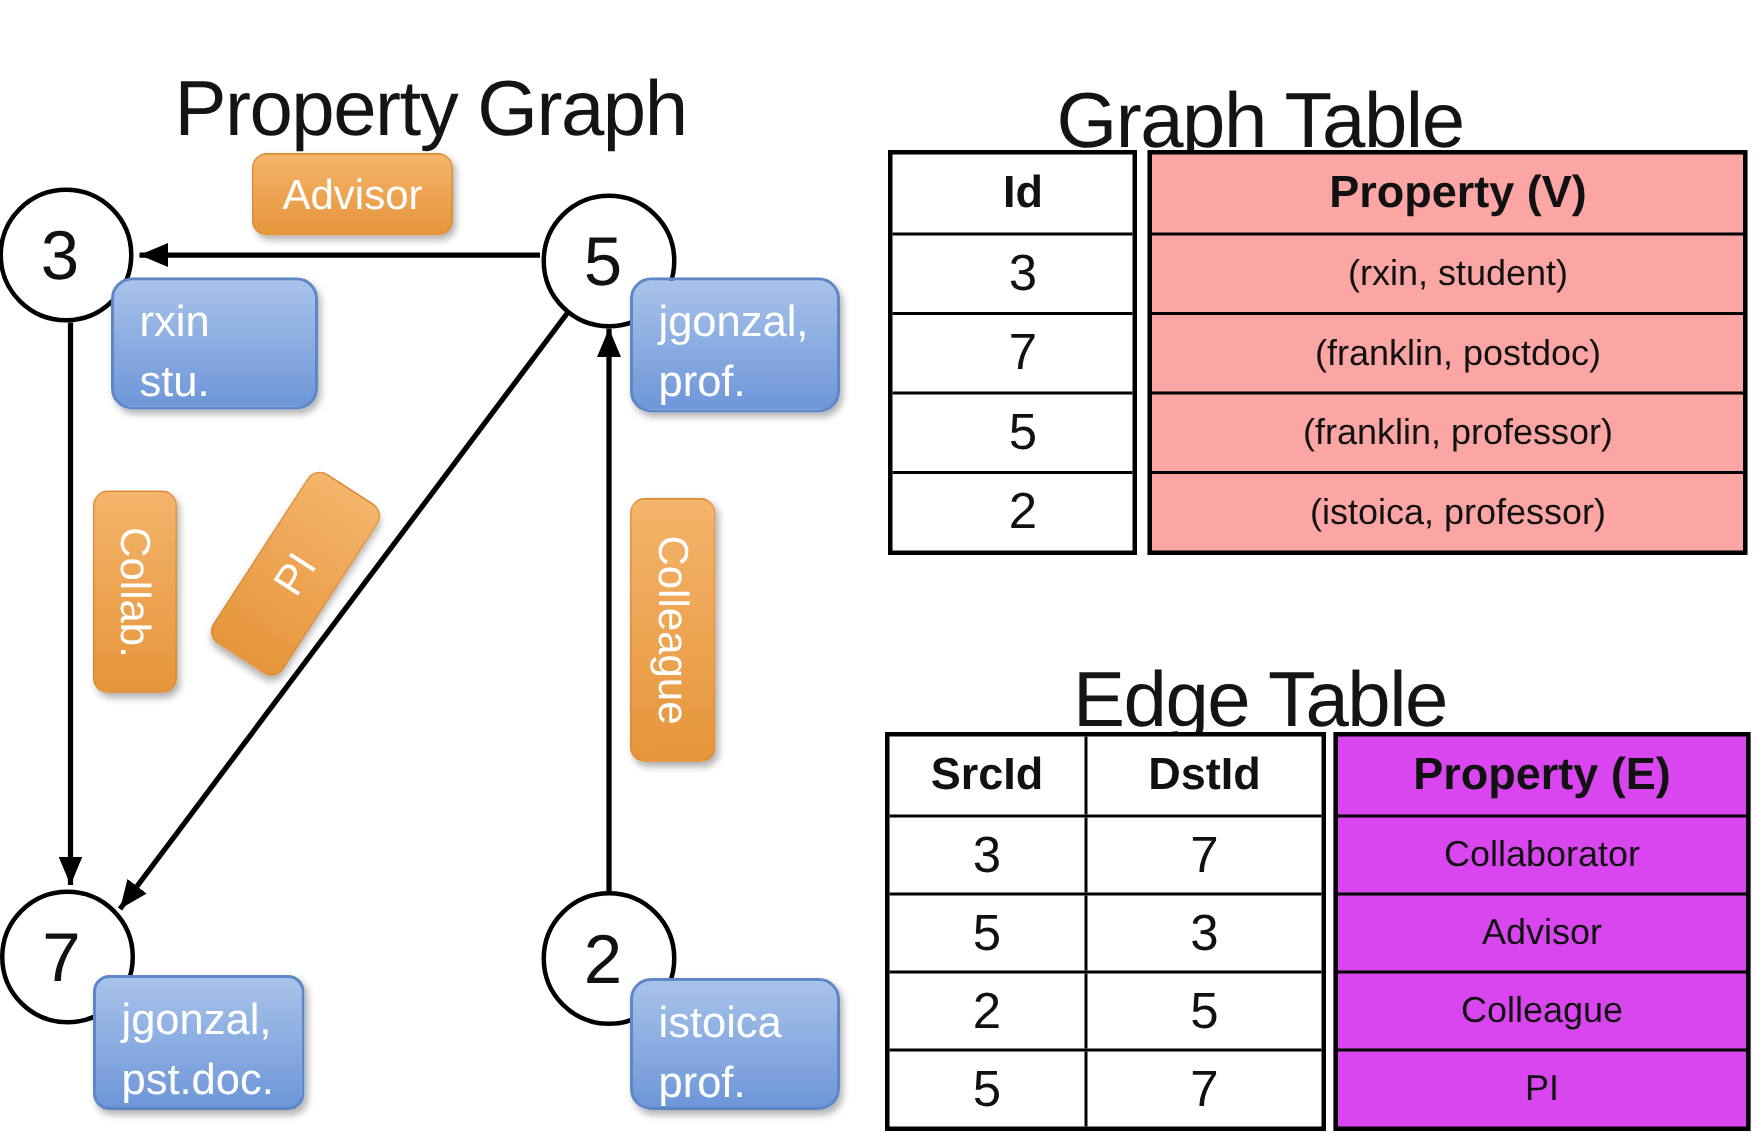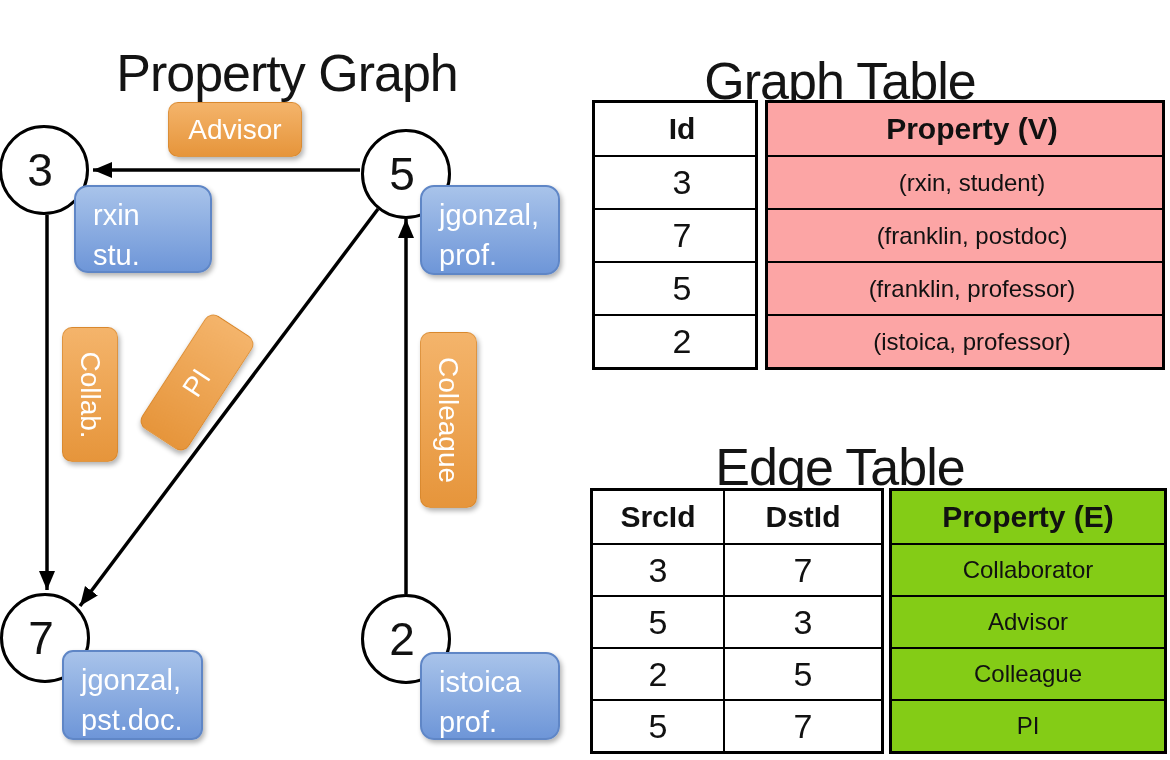--- a/index.html
+++ b/index.html
@@ -54,21 +54,21 @@
   #vertex-table .tcol > div.vrow{height:51px;}
   #vertex-table .id-col{width:160px;margin-right:7px;}
   #vertex-table .prop-col{width:394px;background:#fca5a5;}
   #edge-table .tcol > div{height:52px;}
   #edge-table .tcol > div.erow{height:50px;}
   #edge-table .srcdst{width:288px;margin-right:5px;}
   #edge-table .srcdst > div{padding:0;justify-content:stretch;}
   #edge-table .cell{display:flex;align-items:center;justify-content:center;height:100%;}
   #edge-table .src{width:130px;border-right:2px solid #000;}
   #edge-table .dst{width:156px;}
-  #edge-table .prop-col{width:272px;background:#84cc16;}
+  #edge-table .prop-col{width:272px;background:#d946ef;}
 </style>
 </head>
 <body>
 
 <div class="stage">
 
   <h1 class="title" id="graph-title">Property Graph</h1>
 
   <svg class="edges" width="585" height="760" viewBox="0 0 585 760">
     <defs>

